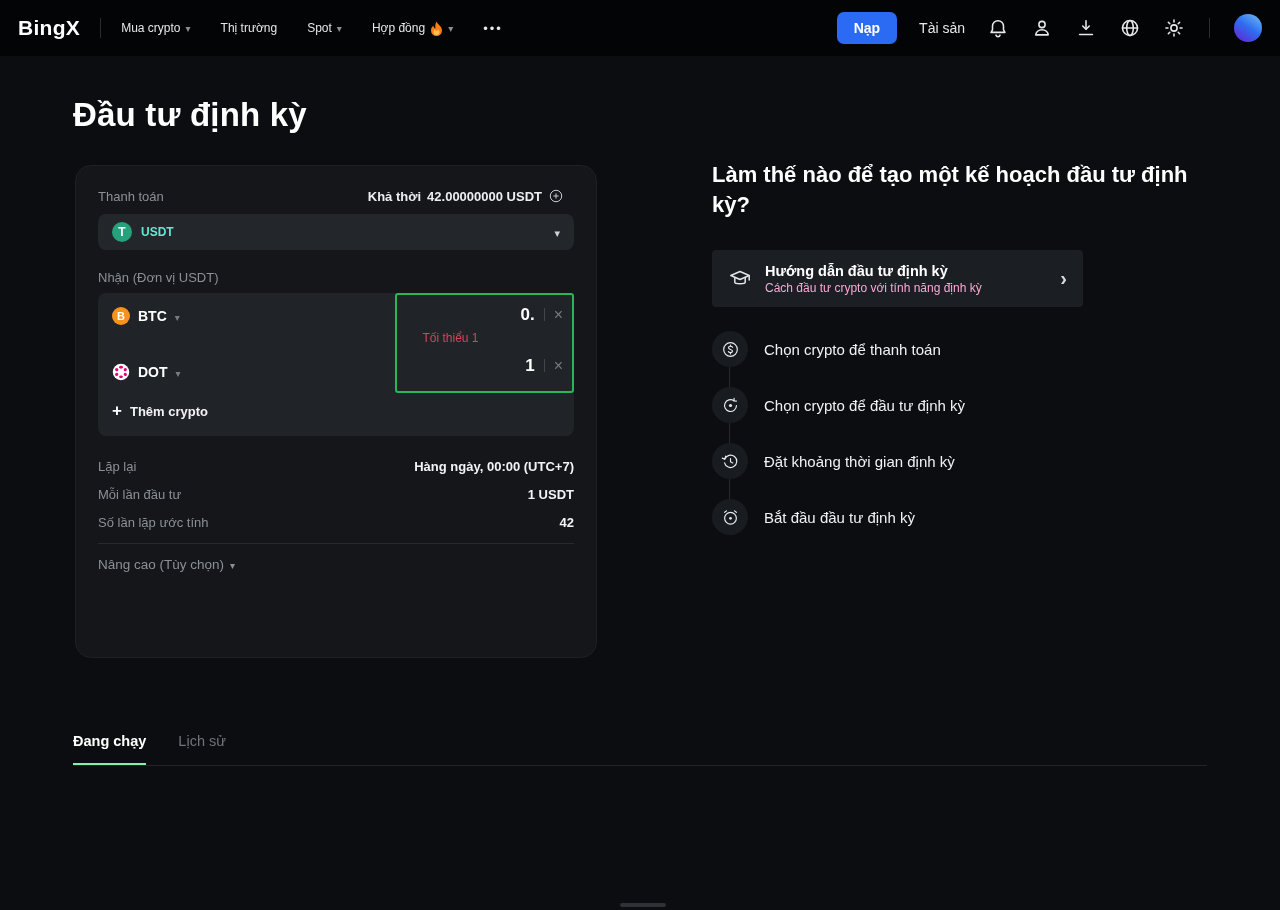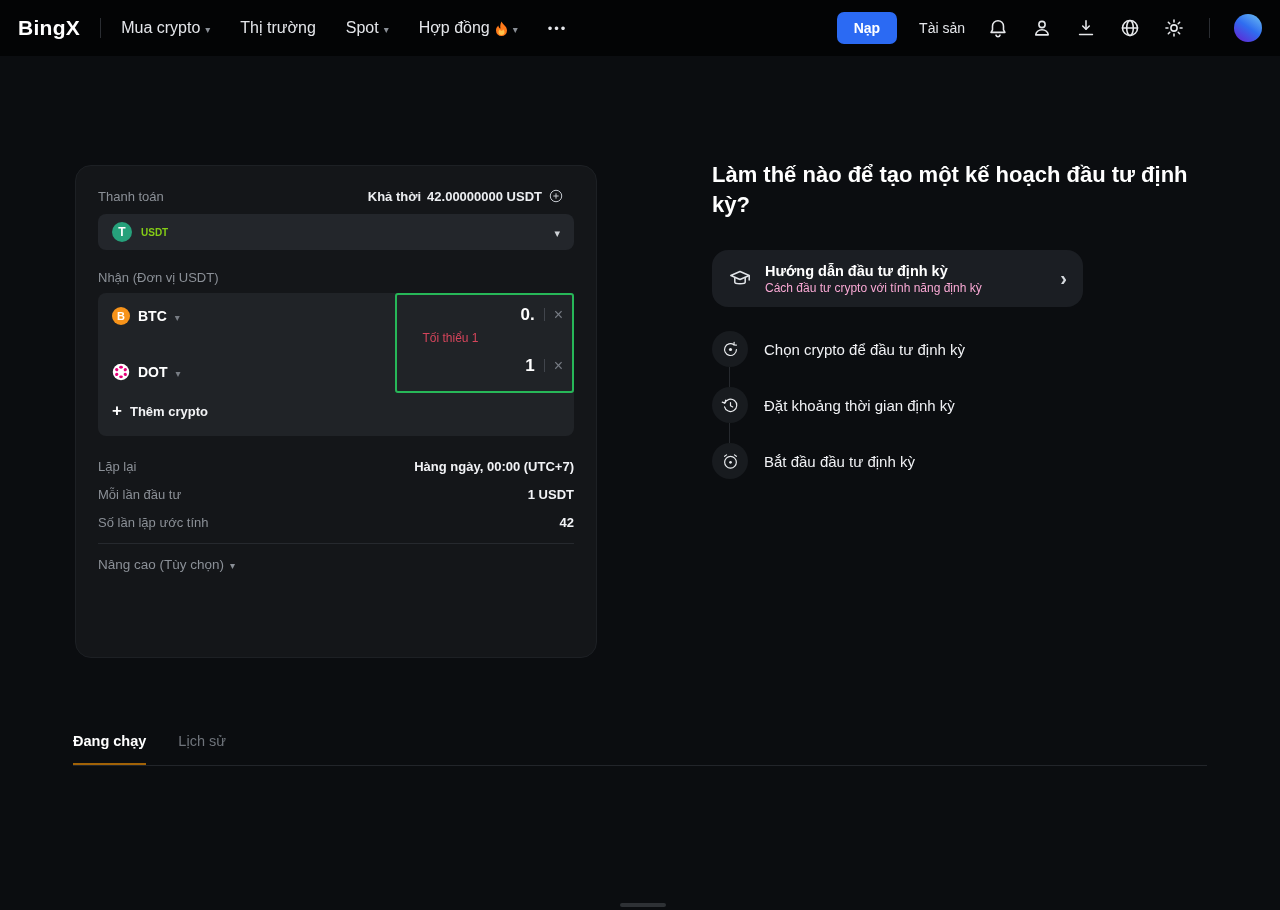--- a/index.html
+++ b/index.html
@@ -13,21 +13,21 @@
   .stage { position:relative; width:1280px; height:910px; }
 
   
   .nav {
     position:absolute; top:0; left:0; right:0; height:56px;
     background:#030405; display:flex; align-items:center; padding:0 18px;
   }
   .logo { font-size:21px; font-weight:800; color:#fff; letter-spacing:.3px; cursor:pointer; }
   .nav-div { width:1px; height:20px; background:#2a2d32; margin:0 20px; }
   .nav-items { display:flex; align-items:center; gap:30px; }
-  .nav-item { display:flex; align-items:center; gap:5px; font-size:16px; font-weight:500; color:#e4e6ea; cursor:pointer; }
+  .nav-item { display:flex; align-items:center; gap:5px; font-size:12px; font-weight:500; color:#e4e6ea; cursor:pointer; }
   .caret::after { content:"▾"; font-size:10px; color:#8a8f96; }
   .more-dots { color:#e4e6ea; font-size:13px; letter-spacing:2px; cursor:pointer; }
   .nav-right { margin-left:auto; display:flex; align-items:center; gap:22px; }
   .btn-deposit {
     background:#2b6af3; color:#fff; font-size:14px; font-weight:600;
     border:none; border-radius:7px; padding:8px 17px; cursor:pointer;
     font-family:inherit;
   }
   .nav-link { font-size:14px; font-weight:500; color:#e4e6ea; cursor:pointer; }
   .nav-icon { width:22px; height:22px; display:flex; align-items:center; justify-content:center; cursor:pointer; }
@@ -56,21 +56,21 @@
 
   .select {
     position:absolute; left:22px; right:22px; top:48px; height:36px;
     background:#23262b; border-radius:8px; display:flex; align-items:center;
     padding:0 14px; gap:9px; cursor:pointer;
   }
   .coin-badge { width:20px; height:20px; border-radius:50%; display:flex; align-items:center; justify-content:center;
     font-size:12px; font-weight:700; color:#fff; flex:none; }
   .badge-usdt { background:#26a17b; }
   .badge-btc  { background:#f7931a; font-size:12px; }
-  .select .sym { font-size:10px; font-weight:600; color:#84cc16; }
+  .select .sym { font-size:12px; font-weight:600; color:#5eead4; }
   .select .sel-caret { margin-left:auto; }
   .sel-caret::after { content:"▾"; font-size:11px; color:#cfd3d8; }
 
   .receive-lbl { position:absolute; left:22px; top:104px; }
 
   .panel {
     position:absolute; left:22px; right:22px; top:127px; height:143px;
     background:#202327; border-radius:8px;
   }
   .coin-row { position:absolute; left:14px; display:flex; align-items:center; gap:8px; cursor:pointer; }
@@ -102,21 +102,21 @@
   .btn-preview {
     position:absolute; left:22px; right:22px; top:427px; height:41px;
     background:#17316a; color:#5b6b92; font-size:14px; font-weight:600;
     border:none; border-radius:8px; font-family:inherit; cursor:pointer;
   }
 
   
   .help { position:absolute; left:712px; top:160px; width:500px; }
   .help h2 { font-size:22px; line-height:30px; font-weight:700; color:#fff; max-width:492px; }
   .guide-card {
-    margin-top:30px; width:371px; height:57px; background:#1b1e23; border-radius:16px;
+    margin-top:30px; width:371px; height:57px; background:#1b1e23; border-radius:4px;
     display:flex; align-items:center; padding:0 16px; gap:13px; cursor:pointer;
   }
   .guide-card svg { stroke:#e2e5e9; fill:none; stroke-width:1.5; stroke-linecap:round; stroke-linejoin:round; flex:none; }
   .guide-title { font-size:14.5px; font-weight:700; color:#fff; }
   .guide-sub { font-size:12px; color:#f9a8d4; margin-top:2px; }
   .guide-chevron { margin-left:auto; color:#d6dade; font-size:20px; font-weight:600; }
   .guide-chevron::after { content:"›"; }
 
   .steps { margin-top:24px; position:relative; }
   .step { display:flex; align-items:center; gap:16px; height:36px; margin-bottom:20px; position:relative; }
@@ -126,21 +126,21 @@
   }
   .step-ico svg { stroke:#e9ebee; fill:none; stroke-width:1.5; stroke-linecap:round; stroke-linejoin:round; }
   .step-label { font-size:15px; color:#f0f1f4; }
   .step:not(:last-child)::after {
     content:""; position:absolute; left:17px; top:36px; width:1px; height:20px; background:#26292e;
   }
 
   
   .tabs { position:absolute; left:73px; top:733px; display:flex; gap:32px; }
   .tab { font-size:14.5px; cursor:pointer; padding-bottom:14px; }
-  .tab.active { color:#fff; font-weight:700; border-bottom:3px solid #a16207; }
+  .tab.active { color:#fff; font-weight:700; border-bottom:3px solid #86efac; }
   .tab.inactive { color:#6f747b; font-weight:500; }
   .tabs-divider { position:absolute; left:73px; width:1134px; top:765px; height:1px; background:#22252a; }
 
   .bottom-hint { position:absolute; left:620px; top:903px; width:46px; height:4px; border-radius:2px; background:#2e3135; }
 </style>
 </head>
 <body>
 
 <div class="stage">
 
@@ -202,20 +202,21 @@
         <svg width="22" height="22" viewBox="0 0 24 24">
             <circle cx="12" cy="12" r="3.4"></circle>
             <path d="M12 3.2v2.2 M12 18.6v2.2 M3.2 12h2.2 M18.6 12h2.2 M5.8 5.8l1.6 1.6 M16.6 16.6l1.6 1.6 M18.2 5.8l-1.6 1.6 M7.4 16.6l-1.6 1.6"></path>
           </svg>
       </span>
       <div class="nav-div" style="margin:0 2px;"></div>
       <span class="avatar"></span>
     </div>
   </header>
 
+  <h1 class="page-title">Đầu tư định kỳ</h1>
 
   <section class="card">
     <div class="head-row row-between">
       <span class="lbl">Thanh toán</span>
       <span class="avail">
         <span>Khả thời</span>
         <span>42.00000000 USDT</span>
         <svg width="16" height="16" viewBox="0 0 24 24">
             <circle cx="12" cy="12" r="8.6"></circle>
             <path d="M12 8 v8 M8 12 h8"></path>
@@ -307,20 +308,29 @@
         <div class="guide-title">Hướng dẫn đầu tư định kỳ</div>
         <div class="guide-sub">Cách đầu tư crypto với tính năng định kỳ</div>
       </div>
       <span class="guide-chevron"></span>
     </div>
 
     <div class="steps">
       <div class="step">
         <span class="step-ico">
           <svg width="19" height="19" viewBox="0 0 24 24">
+              <circle cx="12" cy="12" r="8.6"></circle>
+              <path d="M14.6 9.2 c-0.6-0.9-1.5-1.3-2.6-1.3 -1.4 0-2.5 0.8-2.5 2 0 2.6 5 1.5 5 4.1 0 1.2-1.1 2-2.5 2 -1.1 0-2-0.4-2.6-1.3 M12 6.4 v1.5 M12 16 v1.6"></path>
+            </svg>
+        </span>
+        <span class="step-label">Chọn crypto để thanh toán</span>
+      </div>
+      <div class="step">
+        <span class="step-ico">
+          <svg width="19" height="19" viewBox="0 0 24 24">
               <path d="M19.5 12 a7.5 7.5 0 1 1 -3.2-6.1"></path>
               <path d="M16.6 2.9 l-0.3 3.2 3.2 0.3"></path>
               <circle cx="12" cy="12" r="2" fill="#e9ebee" stroke="none"></circle>
             </svg>
         </span>
         <span class="step-label">Chọn crypto để đầu tư định kỳ</span>
       </div>
       <div class="step">
         <span class="step-ico">
           <svg width="19" height="19" viewBox="0 0 24 24">

